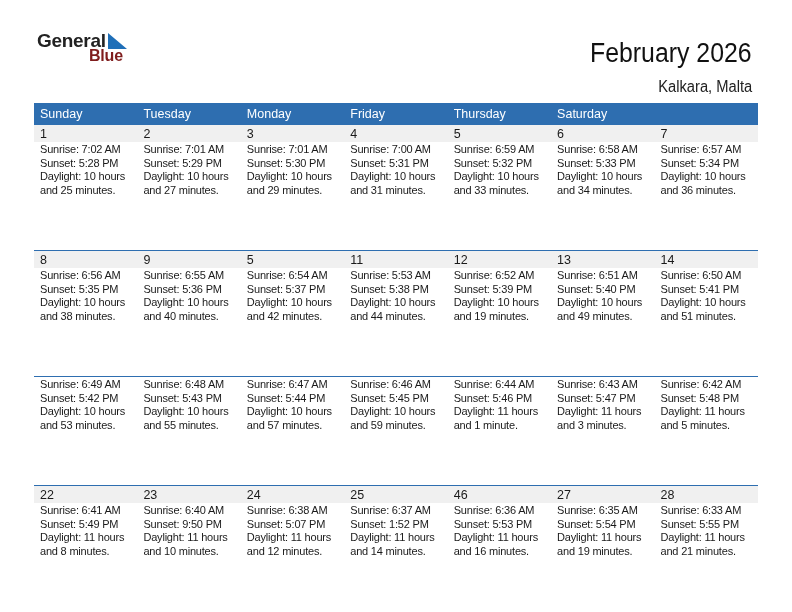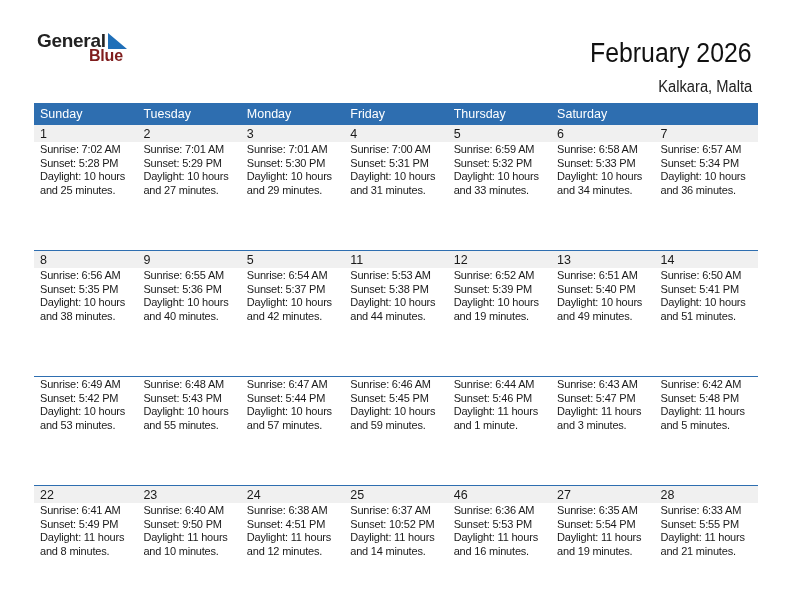--- a/index.html
+++ b/index.html
@@ -326,27 +326,27 @@
           <span class="info-line">and 8 minutes.</span>
         </div>
         <div class="info-cell">
           <span class="info-line">Sunrise: 6:40 AM</span>
           <span class="info-line">Sunset: 9:50 PM</span>
           <span class="info-line">Daylight: 11 hours</span>
           <span class="info-line">and 10 minutes.</span>
         </div>
         <div class="info-cell">
           <span class="info-line">Sunrise: 6:38 AM</span>
-          <span class="info-line">Sunset: 4:51 PM</span>
+          <span class="info-line">Sunset: 5:07 PM</span>
           <span class="info-line">Daylight: 11 hours</span>
           <span class="info-line">and 12 minutes.</span>
         </div>
         <div class="info-cell">
           <span class="info-line">Sunrise: 6:37 AM</span>
-          <span class="info-line">Sunset: 10:52 PM</span>
+          <span class="info-line">Sunset: 1:52 PM</span>
           <span class="info-line">Daylight: 11 hours</span>
           <span class="info-line">and 14 minutes.</span>
         </div>
         <div class="info-cell">
           <span class="info-line">Sunrise: 6:36 AM</span>
           <span class="info-line">Sunset: 5:53 PM</span>
           <span class="info-line">Daylight: 11 hours</span>
           <span class="info-line">and 16 minutes.</span>
         </div>
         <div class="info-cell">

